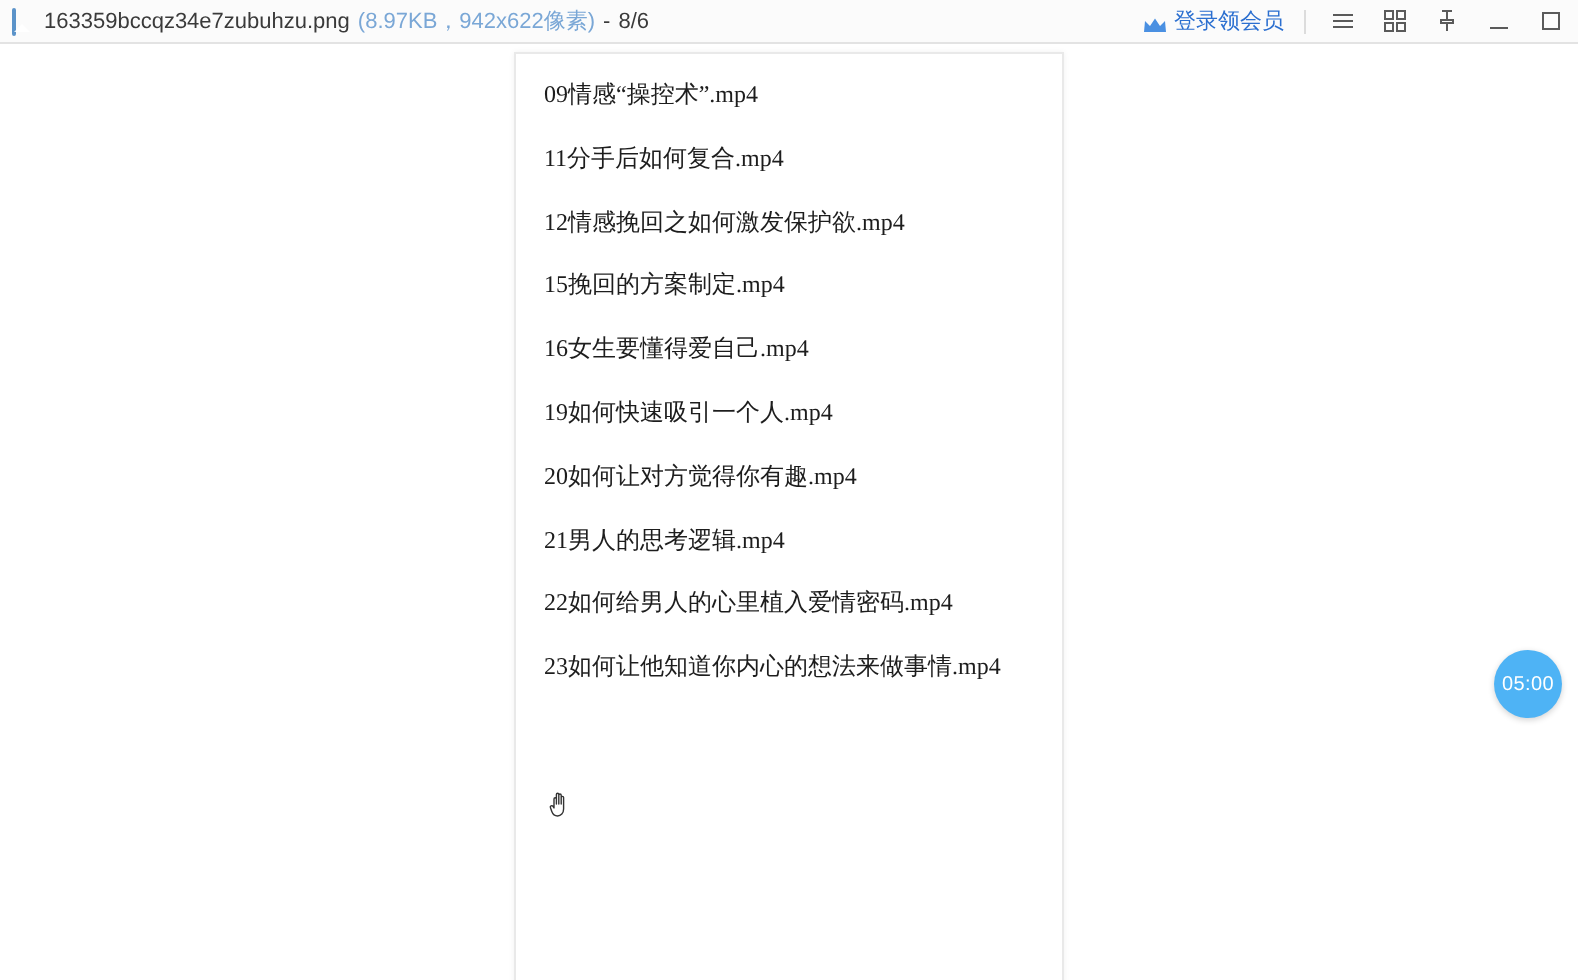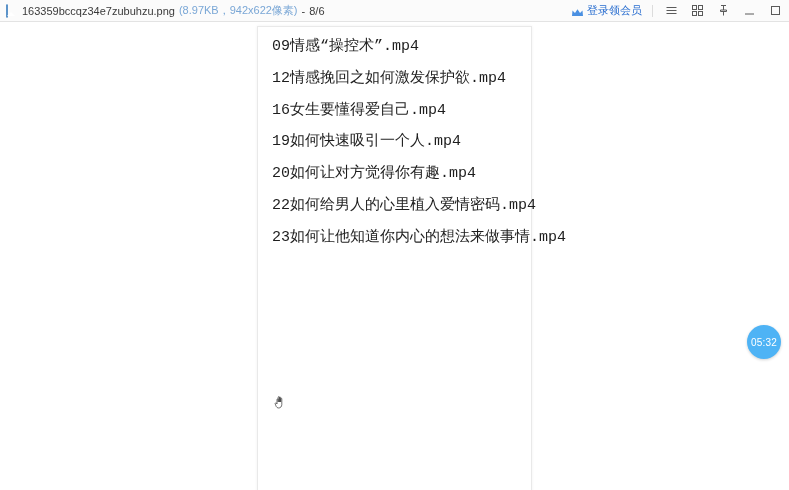--- a/index.html
+++ b/index.html
@@ -117,26 +117,26 @@
     top: 4px;
     width: 275px;
     height: 470px;
     background: #ffffff;
     border: 1px solid #e9e9e9;
     box-shadow: 0 0 3px rgba(0,0,0,0.06);
     box-sizing: border-box;
     padding: 14px 10px 0 14px;
   }
   .line {
-    font-size: 15px;
+    font-size: 12px;
     line-height: 12px;
     color: #1d1d1d;
     margin: 0 0 19.8px 0;
     white-space: nowrap;
-    font-family: Liberation Mono, monospace;
+    font-family: Liberation Serif, serif;
   }
 
   
   .cursor {
     position: absolute;
     left: 273px;
     top: 372px;
     width: 14px;
     height: 16px;
     pointer-events: none;
@@ -228,28 +228,31 @@
         </g>
       </svg>
     </span>
   </div>
 </div>
 
 <div class="viewer">
 
   <div class="page">
     <p class="line">09情感“操控术”.mp4</p>
+    <p class="line">11分手后如何复合.mp4</p>
     <p class="line">12情感挽回之如何激发保护欲.mp4</p>
+    <p class="line">15挽回的方案制定.mp4</p>
     <p class="line">16女生要懂得爱自己.mp4</p>
     <p class="line">19如何快速吸引一个人.mp4</p>
     <p class="line">20如何让对方觉得你有趣.mp4</p>
+    <p class="line">21男人的思考逻辑.mp4</p>
     <p class="line">22如何给男人的心里植入爱情密码.mp4</p>
     <p class="line">23如何让他知道你内心的想法来做事情.mp4</p>
   </div>
 
   <div class="cursor">
     <svg width="14" height="16" viewBox="0 0 14 16">
       <path d="M4 10 L4 5.5 C4 4.7 5.2 4.7 5.2 5.5 L5.2 8 L5.2 3.2 C5.2 2.4 6.4 2.4 6.4 3.2 L6.4 8 L6.4 3.6 C6.4 2.8 7.6 2.8 7.6 3.6 L7.6 8 L7.6 4.8 C7.6 4 8.8 4 8.8 4.8 L8.8 10.5 C8.8 12.6 7.4 14 5.8 14 C4.4 14 3.4 13.2 2.9 11.8 L2.2 9.8 C1.9 9 3 8.4 3.5 9.2 Z" fill="#ffffff" stroke="#333333" stroke-width="0.7" stroke-linejoin="round"></path>
     </svg>
   </div>
 
-  <div class="time-bubble">05:32</div>
+  <div class="time-bubble">05:00</div>
 </div>
 
 </body></html>

